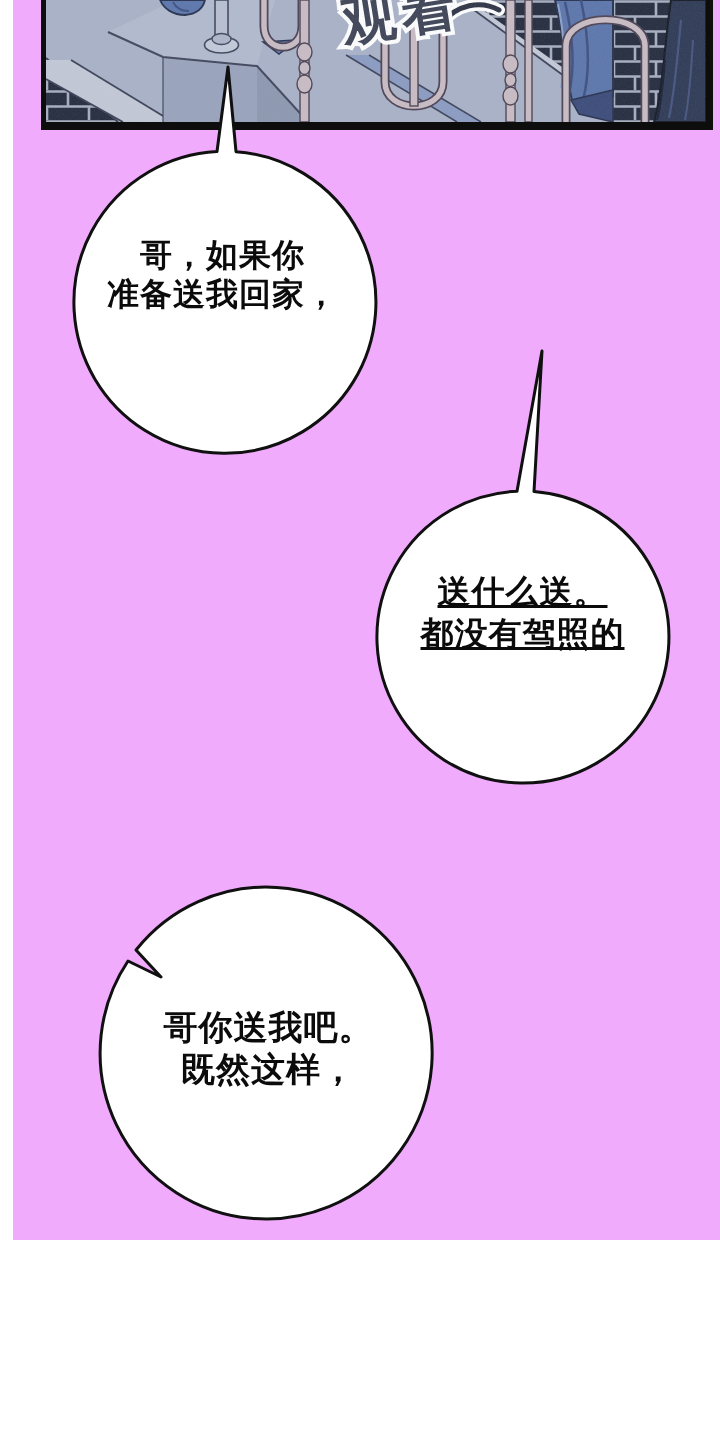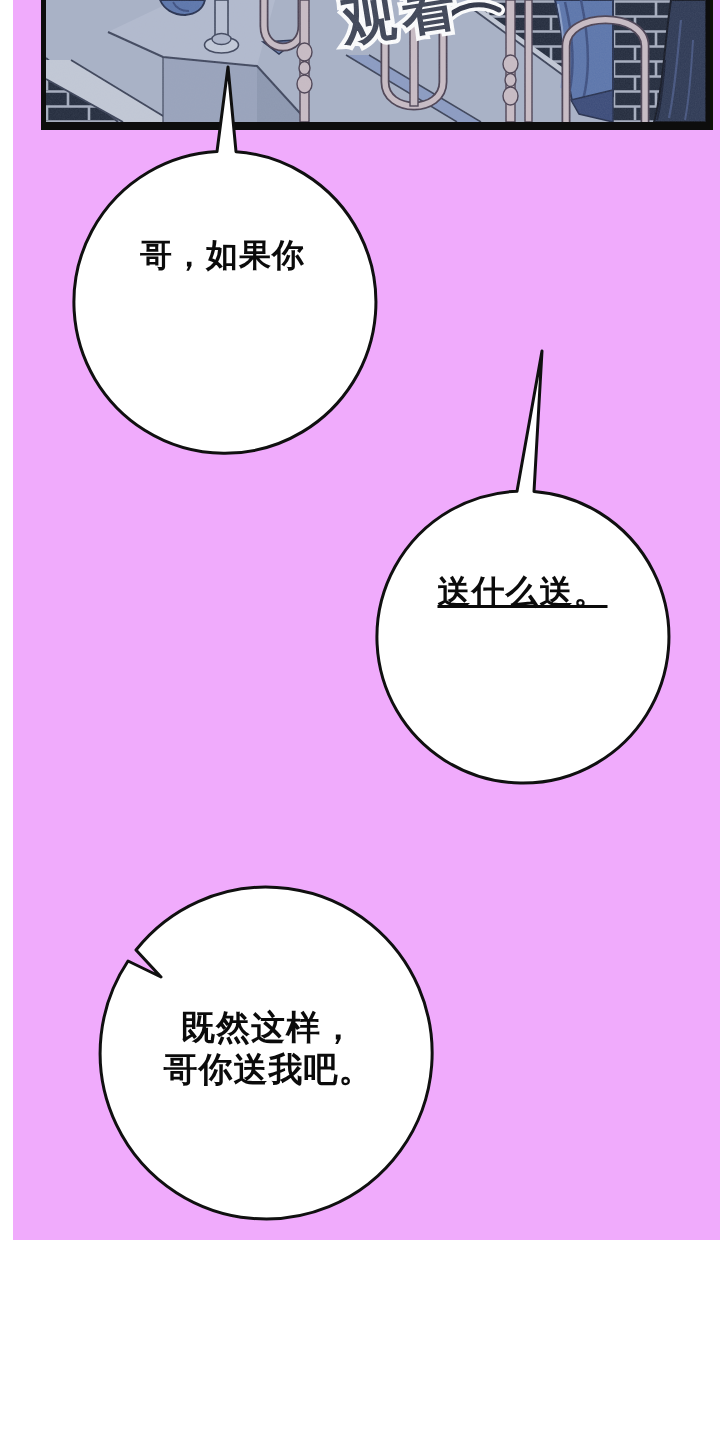--- a/index.html
+++ b/index.html
@@ -164,28 +164,30 @@
 
     <path d="M 504,491.2 L 529,351 L 521,491.5 A 146,146 0 1 1 504,491.2 Z" fill="#ffffff" stroke="#101010" stroke-width="3" stroke-linejoin="round"></path>
 
     <path d="M 123,950 L 148,977 L 115,961 A 166,166 0 1 0 123,950 Z" fill="#ffffff" stroke="#101010" stroke-width="3" stroke-linejoin="round"></path>
 
     <circle cx="498" cy="1438" r="121" fill="#ffffff" stroke="#101010" stroke-width="3"></circle>
   </svg>
 
   <div class="bubble-text bt1">
     <div>哥，如果你</div>
+    <div>准备送我回家，</div>
   </div>
 
   <div class="bubble-text bt2">
     <div>送什么送。</div>
+    <div>都没有驾照的</div>
   </div>
 
   <div class="bubble-text bt3">
+    <div>哥你送我吧。</div>
     <div>既然这样，</div>
-    <div>哥你送我吧。</div>
   </div>
 
   <div class="bubble-text bt4">
     <div>我干嘛要</div>
   </div>
 
 </div>
 
 </body></html>

